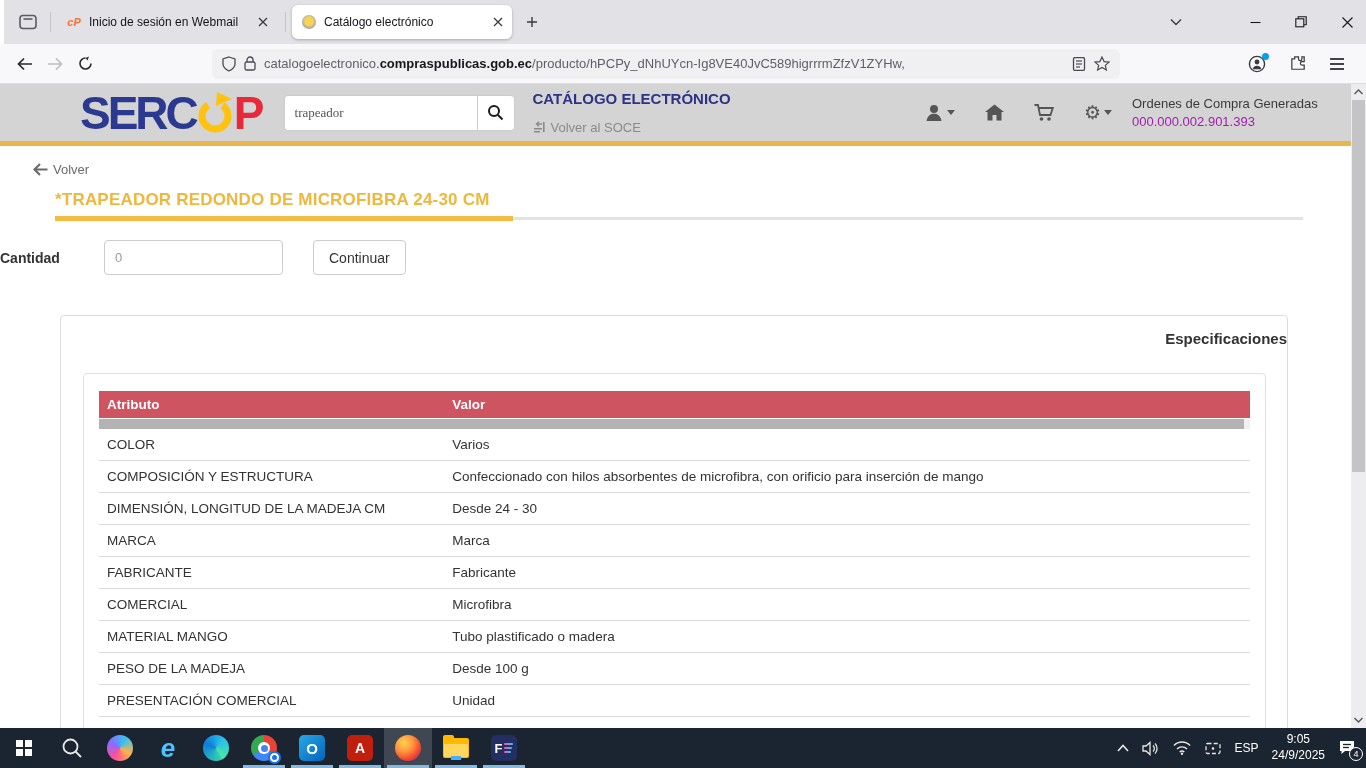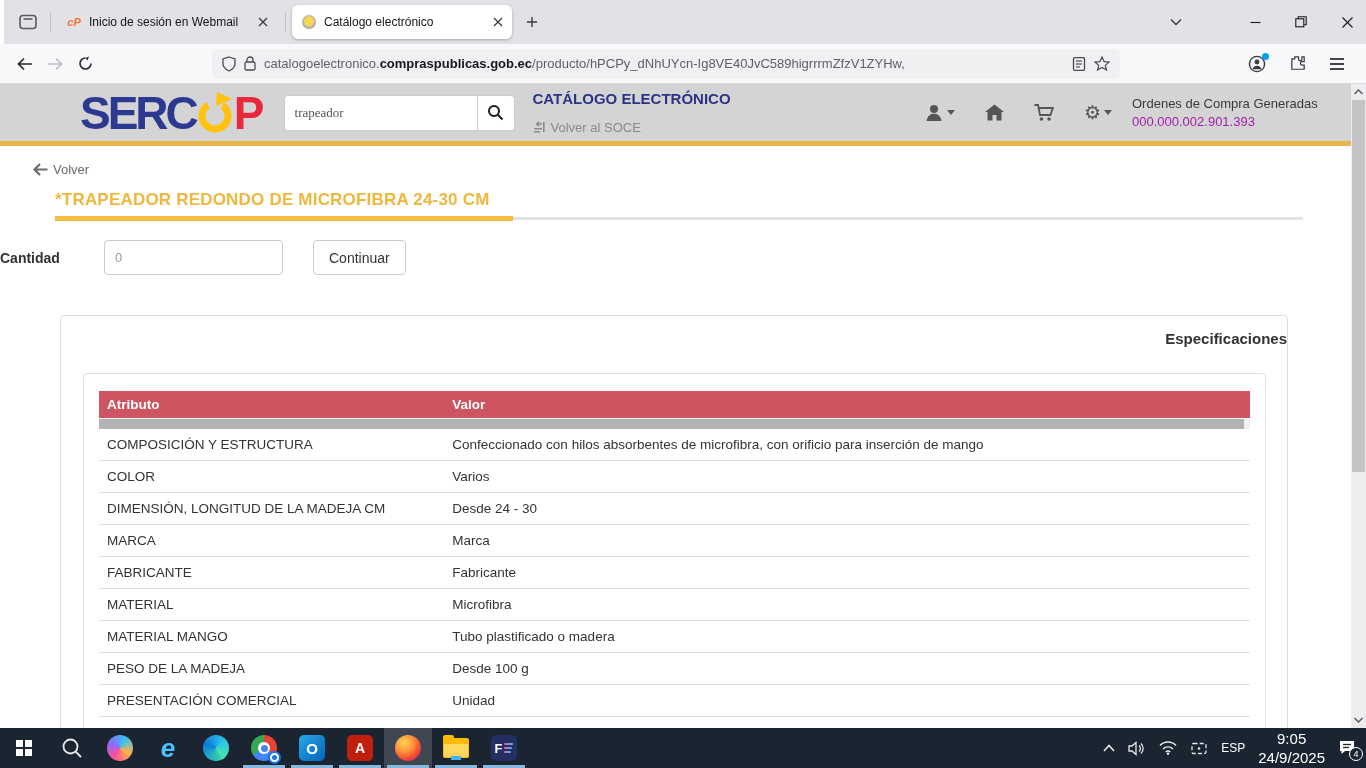--- a/index.html
+++ b/index.html
@@ -105,21 +105,21 @@
   .ic-folder .tabtop { position:absolute; top:-3px; left:0; width:11px; height:5px; background:#ffb900; border-radius:2px 2px 0 0; }
   .ic-folder .front { position:absolute; left:1px; right:1px; bottom:1px; height:13px; background:#ffd75e; border-radius:1px; }
   .ic-folder .strip { position:absolute; left:8px; right:8px; bottom:-2px; height:4px; background:#49aefc; }
   .ic-fiery { background:#232f63; gap:2px; font-size:13px; }
   .fiery-bars { display:flex; flex-direction:column; gap:2px; }
   .fiery-bars div { height:2px; border-radius:1px; background:linear-gradient(90deg,#ff4f9a,#35c3f3); }
 
   .tray { margin-left:auto; display:flex; align-items:center; gap:13px; padding-right:10px; }
   .tray-ic { display:flex; align-items:center; justify-content:center; }
   .lang { font-size:12px; }
-  .clock { text-align:center; font-size:15px; line-height:1.3; }
+  .clock { text-align:center; font-size:12px; line-height:1.3; }
   .action { position:relative; }
   .action .badge4 { position:absolute; right:-7px; bottom:-5px; width:14px; height:14px; border-radius:50%; background:#1b2531; border:1px solid #fff; color:#fff; font-size:9px; display:flex; align-items:center; justify-content:center; }
 </style>
 </head>
 <body>
 
 <div class="tabstrip">
   <div class="fxview">
     <svg width="18" height="16" viewBox="0 0 18 16">
         <rect x="1" y="1.5" width="16" height="13" rx="3" fill="none" stroke="#5b5b66" stroke-width="1.6"></rect>
@@ -328,41 +328,41 @@
         </thead>
         <tbody>
           <tr class="scroll-row">
             <td colspan="2">
                 <div class="hscroll">
                   <div class="hthumb"></div>
                 </div>
               </td>
           </tr>
         <tr>
+              <td>COLOR</td>
+              <td>Varios</td>
+            </tr>
+            <tr>
               <td>COMPOSICIÓN Y ESTRUCTURA</td>
               <td>Confeccionado con hilos absorbentes de microfibra, con orificio para inserción de mango</td>
             </tr>
             <tr>
-              <td>COLOR</td>
-              <td>Varios</td>
-            </tr>
-            <tr>
               <td>DIMENSIÓN, LONGITUD DE LA MADEJA CM</td>
               <td>Desde 24 - 30</td>
             </tr>
             <tr>
               <td>MARCA</td>
               <td>Marca</td>
             </tr>
             <tr>
               <td>FABRICANTE</td>
               <td>Fabricante</td>
             </tr>
             <tr>
-              <td>MATERIAL</td>
+              <td>COMERCIAL</td>
               <td>Microfibra</td>
             </tr>
             <tr>
               <td>MATERIAL MANGO</td>
               <td>Tubo plastificado o madera</td>
             </tr>
             <tr>
               <td>PESO DE LA MADEJA</td>
               <td>Desde 100 g</td>
             </tr>

